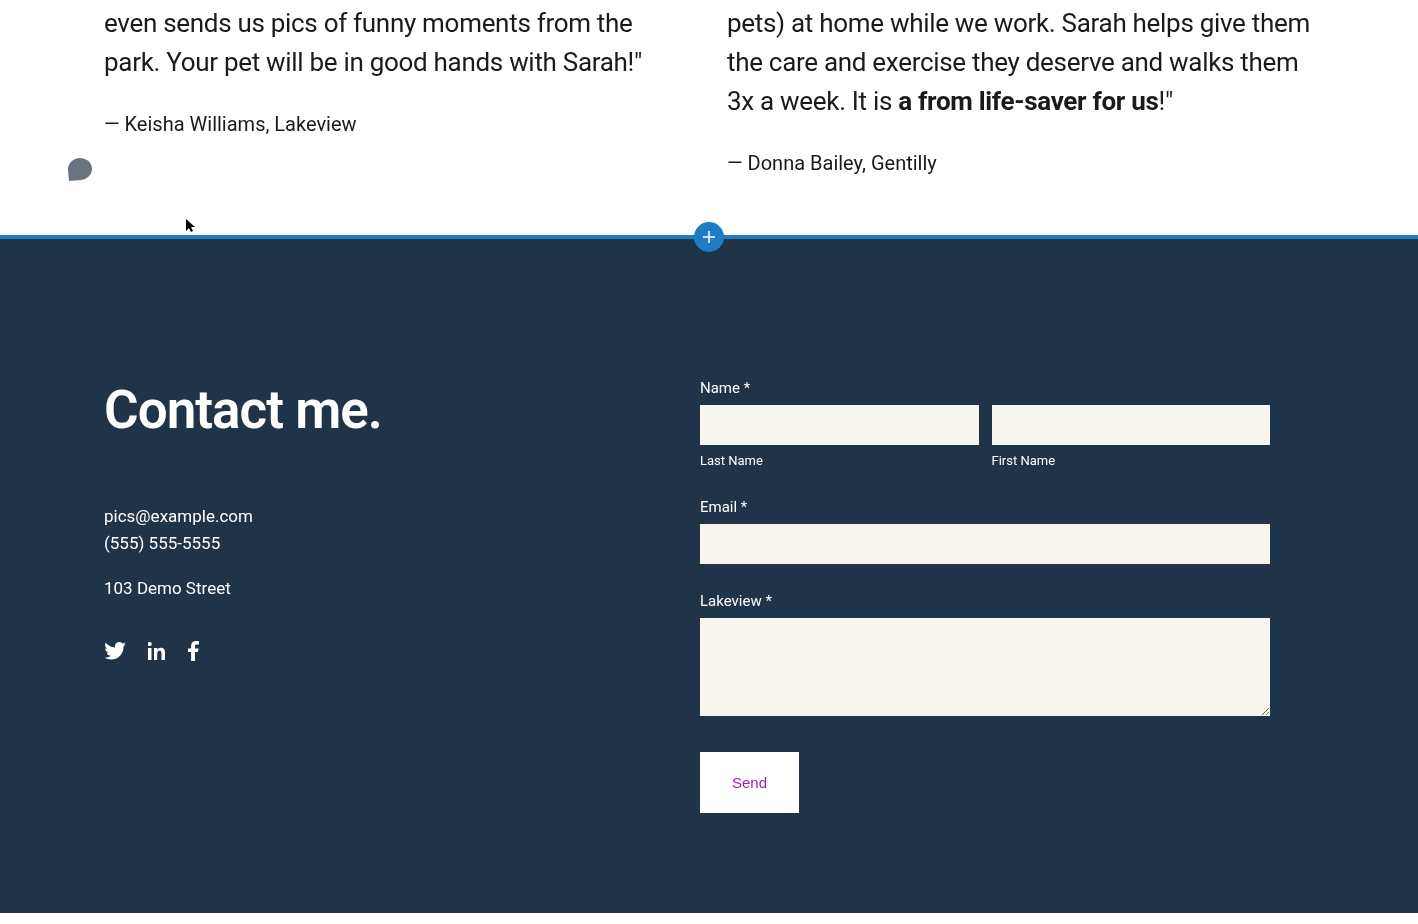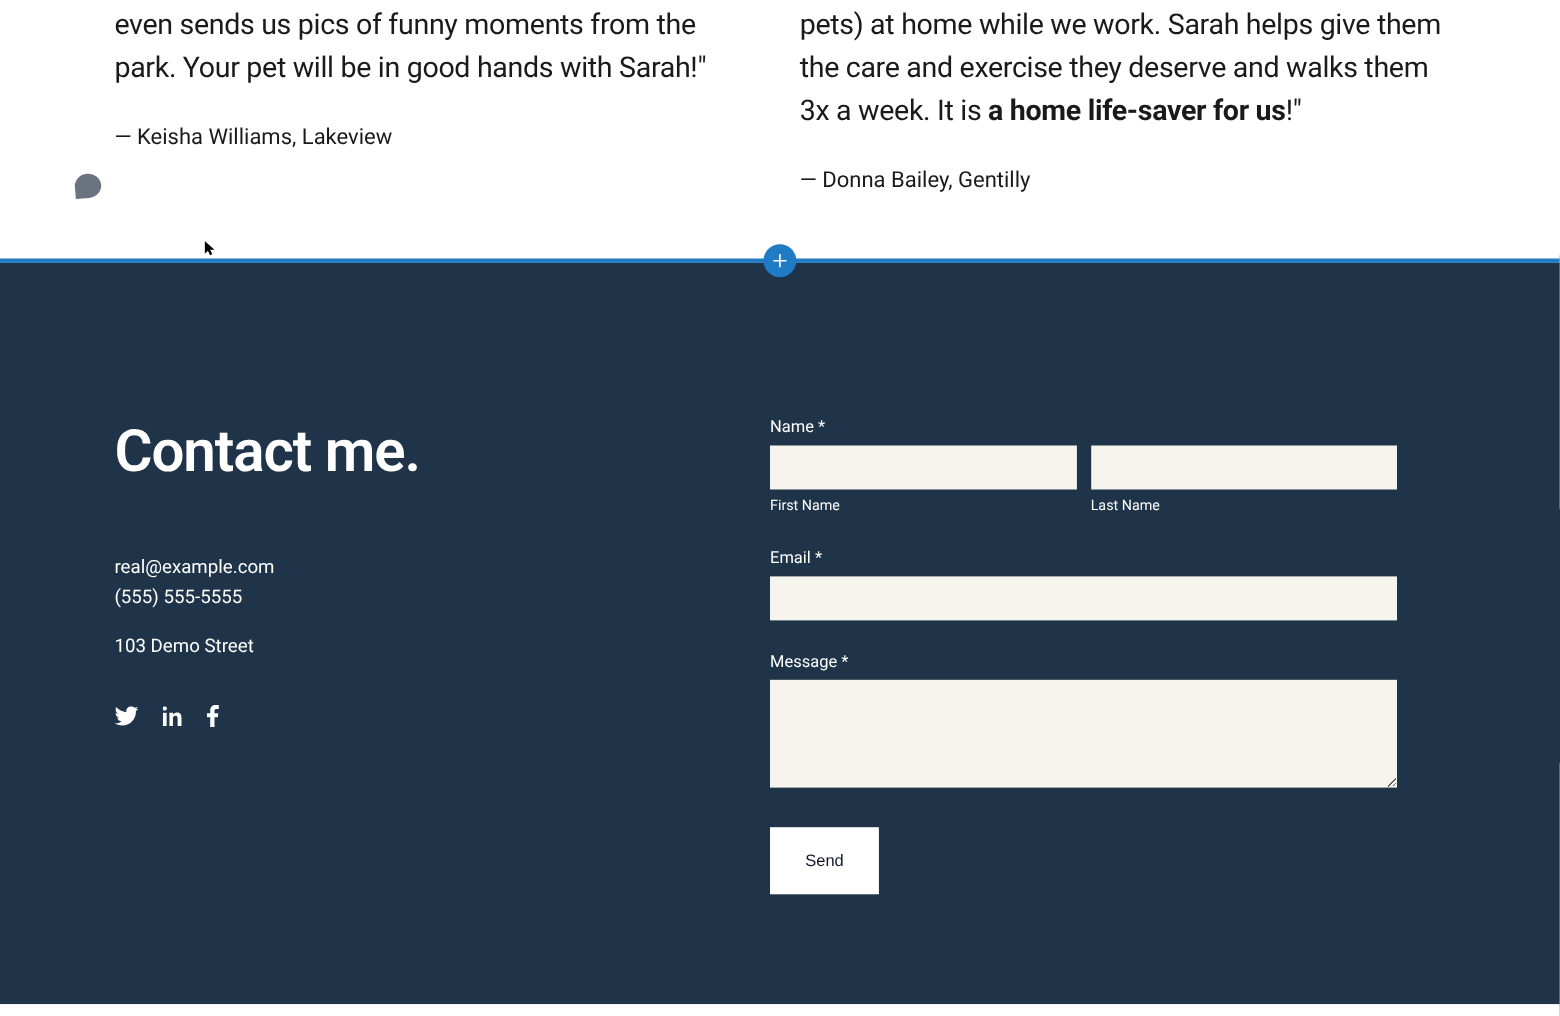--- a/index.html
+++ b/index.html
@@ -151,39 +151,39 @@
     .form-sublabel {
       font-size: 13px;
       margin-top: 8px;
       display: block;
     }
     .form-group {
       margin-bottom: 28px;
     }
     .send-button {
       background: #fff;
-      color: #0f172a;
+      color: #a21caf;
       border: none;
       padding: 22px 32px;
       font-size: 15px;
       cursor: pointer;
       margin-top: 4px;
     }
   </style>
 </head>
 <body>
 
 <section class="testimonials-section">
   <div class="testimonial">
     <p class="testimonial-text">even sends us pics of funny moments from the park. Your pet will be in good hands with Sarah!"</p>
     <p class="testimonial-author">— Keisha Williams, Lakeview</p>
   </div>
   <div class="testimonial">
     <p class="testimonial-text">
-      <span>pets) at home while we work. Sarah helps give them the care and exercise they deserve and walks them 3x a week. It is </span><span class="bold">a home life-saver for us</span><span>!"</span>
+      <span>pets) at home while we work. Sarah helps give them the care and exercise they deserve and walks them 3x a week. It is </span><span class="bold">a from life-saver for us</span><span>!"</span>
     </p>
     <p class="testimonial-author">— Donna Bailey, Gentilly</p>
   </div>
   <div class="blob-shape"></div>
   <div class="cursor-pointer">
     <svg viewBox="0 0 10 14" fill="#000">
         <path d="M0 0 L0 12 L3 9 L5 13 L7 12 L5 8 L9 8 Z"></path>
       </svg>
   </div>
 </section>
@@ -195,21 +195,21 @@
       <line x1="1" y1="7" x2="13" y2="7" stroke="#fff" stroke-width="1.5"></line>
     </svg>
   </button>
 </div>
 
 <section class="contact-section">
   <div class="contact-left">
     <h2 class="contact-heading">Contact me.</h2>
     <div class="contact-info">
       <div class="contact-info-block">
-        <p>real@example.com</p>
+        <p>pics@example.com</p>
         <p>(555) 555-5555</p>
       </div>
       <div class="contact-info-block">
         <p>103 Demo Street</p>
       </div>
     </div>
     <div class="social-icons">
       <a>
         <svg width="22" height="18" viewBox="0 0 24 20" fill="#fff">
           <path d="M24 2.3c-.9.4-1.8.7-2.8.8 1-.6 1.8-1.6 2.2-2.7-1 .6-2 1-3.1 1.2-.9-1-2.2-1.6-3.6-1.6-2.7 0-4.9 2.2-4.9 4.9 0 .4 0 .8.1 1.1C7.7 5.8 4.1 3.9 1.7.9c-.4.7-.7 1.6-.7 2.5 0 1.7.9 3.2 2.2 4.1-.8 0-1.6-.2-2.2-.6v.1c0 2.4 1.7 4.4 3.9 4.8-.4.1-.8.2-1.3.2-.3 0-.6 0-.9-.1.6 2 2.4 3.4 4.6 3.4-1.7 1.3-3.8 2.1-6.1 2.1-.4 0-.8 0-1.2-.1 2.2 1.4 4.8 2.2 7.5 2.2 9.1 0 14-7.5 14-14v-.6c1-.7 1.8-1.6 2.5-2.6z"></path>
@@ -228,31 +228,31 @@
         </svg>
       </a>
     </div>
   </div>
   <div class="contact-right">
     <form>
       <label class="form-label">Name *</label>
       <div class="form-row">
         <div class="form-field">
           <input type="text" class="form-input" style="">
-          <span class="form-sublabel">First Name</span>
+          <span class="form-sublabel">Last Name</span>
         </div>
         <div class="form-field">
           <input type="text" class="form-input" style="">
-          <span class="form-sublabel">Last Name</span>
+          <span class="form-sublabel">First Name</span>
         </div>
       </div>
       <div class="form-group">
         <label class="form-label">Email *</label>
         <input type="email" class="form-input" style="">
       </div>
       <div class="form-group">
-        <label class="form-label">Message *</label>
+        <label class="form-label">Lakeview *</label>
         <textarea class="form-textarea" style=""></textarea>
       </div>
       <button type="submit" class="send-button">Send</button>
     </form>
   </div>
 </section>
 
 </body></html>

